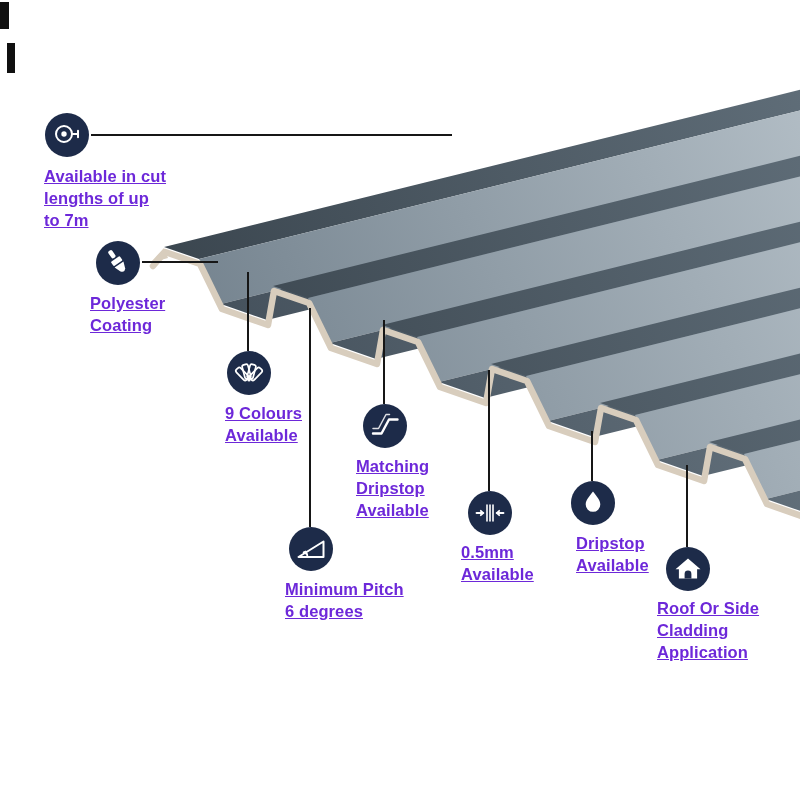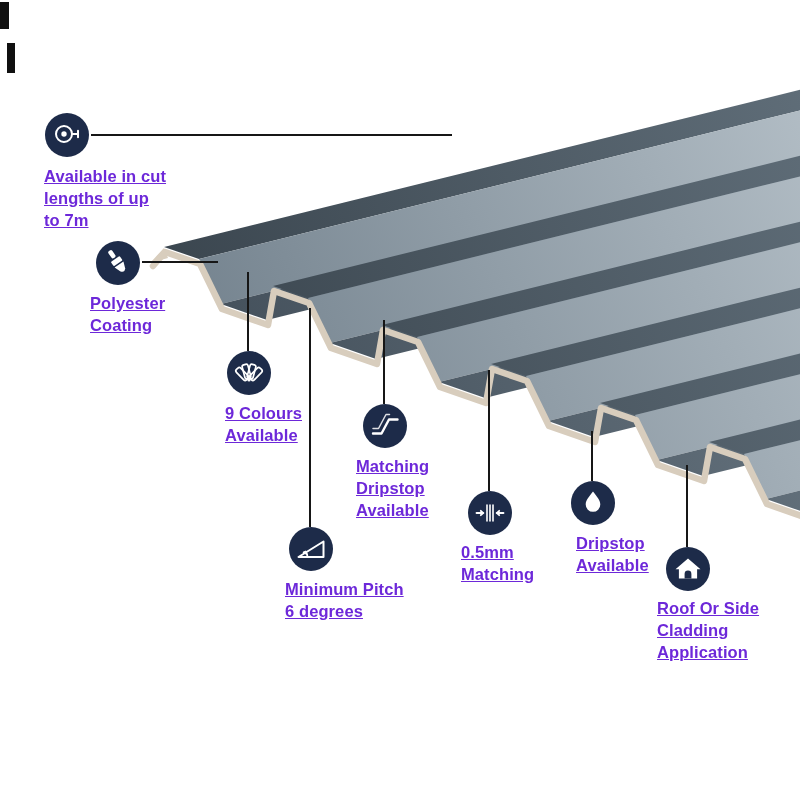--- a/index.html
+++ b/index.html
@@ -153,21 +153,21 @@
       <g fill="none" stroke="#ffffff" stroke-linecap="round">
         <path d="M19 14 V30 M22 14 V30 M25 14 V30" stroke-width="1.6"></path>
         <path d="M8.5 22 H15" stroke-width="1.8"></path>
         <path d="M12.8 19.8 L15.2 22 L12.8 24.2" stroke-width="1.8"></path>
         <path d="M35.5 22 H29" stroke-width="1.8"></path>
         <path d="M31.2 19.8 L28.8 22 L31.2 24.2" stroke-width="1.8"></path>
       </g>
     </svg>
   </div>
   <div class="label" style="left:461px;top:542px">0.5mm
-Matching</div>
+Available</div>
 </div>
 
 <div>
   <div class="cline" style="left:591px;top:431px;width:2px;height:50px"></div>
   <div class="icon" style="left:571px;top:481px">
     <svg width="44" height="44" viewBox="0 0 44 44">
       <path fill="#ffffff" d="M22 10.5 C25.8 15.7 29.3 19 29.3 23.4 A7.3 7.4 0 0 1 14.7 23.4 C14.7 19 18.2 15.7 22 10.5 Z"></path>
     </svg>
   </div>
   <div class="label" style="left:576px;top:533px">Dripstop

